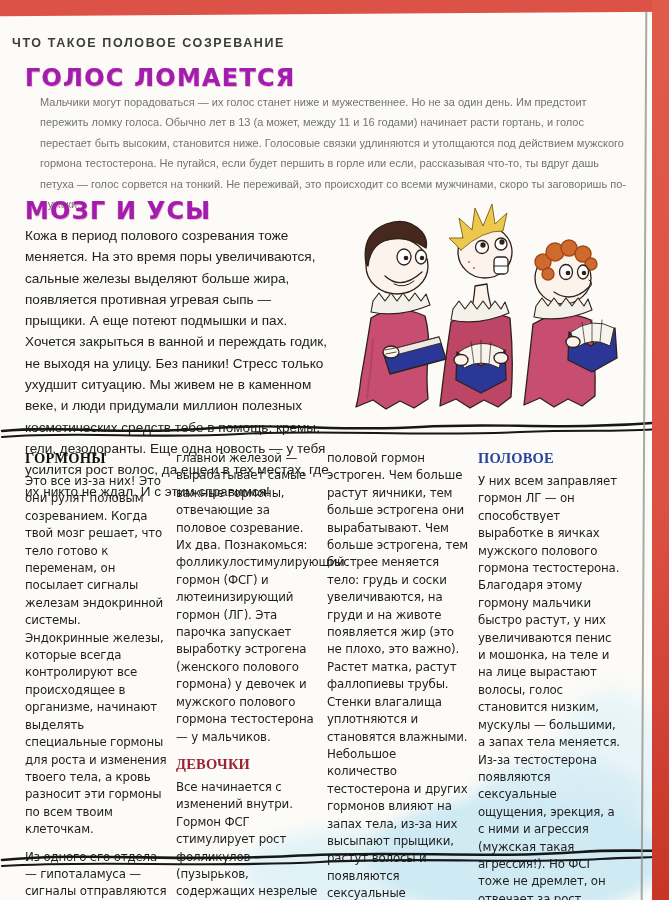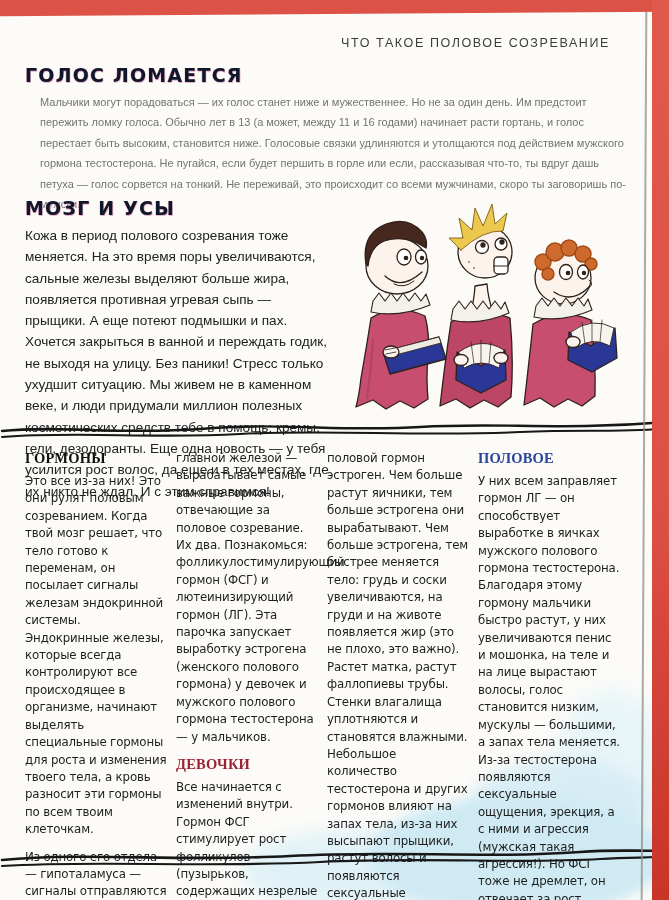--- a/index.html
+++ b/index.html
@@ -19,27 +19,27 @@
   
   .wash{position:absolute;border-radius:50%;z-index:0;}
   .wash.w1{left:368px;top:796px;width:300px;height:120px;background:#cfeaf3;filter:blur(6px);}
   .wash.w2{left:240px;top:830px;width:220px;height:80px;background:#ddf1f7;filter:blur(9px);opacity:.85;}
   .wash.w3{left:556px;top:690px;width:110px;height:150px;background:#e2f3f8;filter:blur(11px);opacity:.8;}
   .wash.w4{left:470px;top:760px;width:180px;height:90px;background:#d6edf5;filter:blur(8px);opacity:.9;}
 
   .content{position:relative;z-index:2;}
   
   .page-header{
-    position:absolute;top:36px;left:0;width:610px;text-align:right;
-    font-size:12.5px;letter-spacing:1.6px;color:#3c3c3c;font-weight:normal;
+    position:absolute;top:36px;left:12px;width:610px;text-align:left;
+    font-size:12.5px;letter-spacing:1.6px;color:#3c3c3c;font-weight:bold;
   }
   
   .h-pink{
-    font-family:"DejaVu Sans", sans-serif;font-weight:bold;font-size:19px;
-    color:#0f172a;letter-spacing:1.2px;
+    font-family:"DejaVu Sans", sans-serif;font-weight:bold;font-size:24px;
+    color:#a21caf;letter-spacing:1.2px;
     text-shadow:0.6px 0.6px 0 #ecb3ca, -0.4px -0.4px 0 #e39fbc;
   }
   .sec-voice-title{position:absolute;top:64px;left:25px;}
   .sec-voice-body{
     position:absolute;top:92px;left:40px;width:590px;
     font-size:11px;line-height:20.4px;color:#737373;
   }
   .sec-skin-title{position:absolute;top:197px;left:25px;}
   .sec-skin-body{
     position:absolute;top:225px;left:25px;width:308px;

